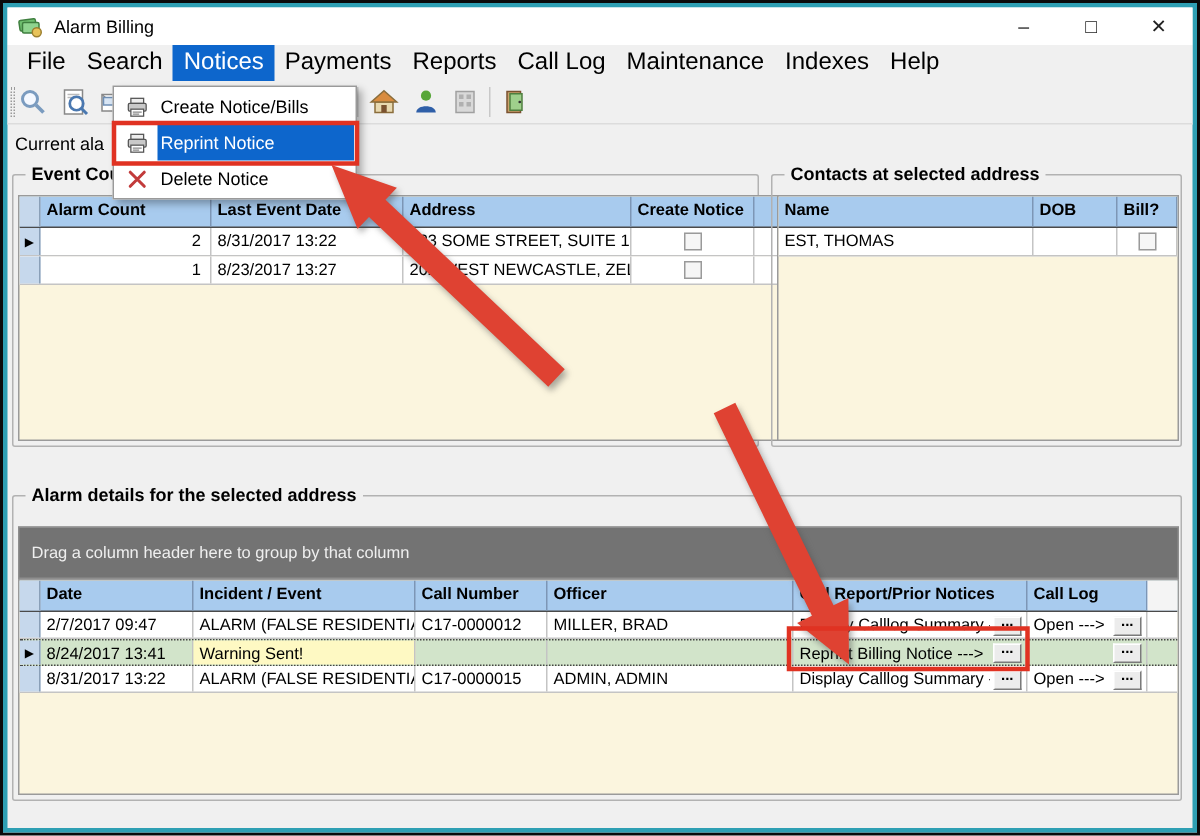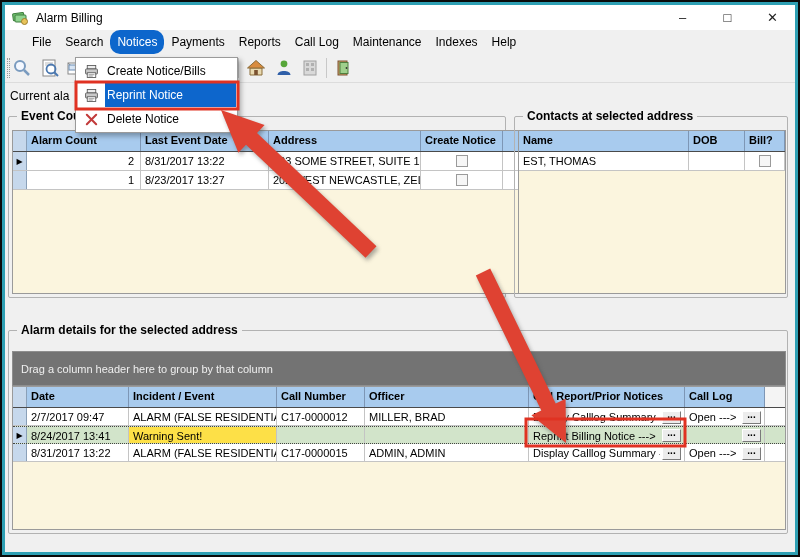--- a/index.html
+++ b/index.html
@@ -18,23 +18,23 @@
   #titlebar { position:absolute; left:0; top:0; right:0; height:25px; background:#fff;
     display:flex; align-items:center; }
   #app-icon { width:17px; height:17px; margin-left:7px; }
   #title-text { font-size:12px; margin-left:7px; }
   #win-controls { margin-left:auto; display:flex; }
   .win-btn { width:45px; height:25px; display:flex; align-items:center; justify-content:center;
     font-size:13px; color:#222; }
 
   
   #menubar { position:absolute; left:0; top:25px; right:0; height:24px; background:var(--chrome);
-    display:flex; align-items:stretch; font-size:12px; padding-left:20px;text-align:center; }
+    display:flex; align-items:stretch; font-size:16px; padding-left:6px;text-align:center; }
   .mb-item { display:flex; align-items:center; padding:0 7px; }
-  .mb-item.active { background:var(--accent); color:#fff;border-radius:10px; }
+  .mb-item.active { background:var(--accent); color:#fff; }
 
   
   #toolbar { position:absolute; left:0; top:49px; right:0; height:29px; background:var(--chrome);
     border-bottom:1px solid #dcdcdc; }
   #toolbar .grip { position:absolute; left:2px; top:4px; bottom:4px; width:3px;
     border-left:1px dotted #9a9a9a; border-right:1px dotted #9a9a9a; }
   .tb-icon { position:absolute; top:4px; width:20px; height:20px; }
   .tb-icon svg { width:20px; height:20px; }
   .tb-sep { position:absolute; top:4px; width:1px; height:20px; background:#c8c8c8; }
 
@@ -57,21 +57,21 @@
   .hcell { font-size:11px; font-weight:bold; padding:3px 3px 2px 4px; white-space:nowrap;
     overflow:hidden; border-right:1px solid #7d96b5; height:20px; }
   .hcell.filler { background:#f4f4f4; border-right:none; }
   .g-row { display:flex; background:#fff; border-bottom:1px solid var(--gridline); }
   .cell { font-size:11px; padding:3px 3px 2px 4px; white-space:nowrap; overflow:hidden;
     border-right:1px solid var(--gridline); }
   .cell.num { text-align:right; padding-right:6px; }
   .sel { background:var(--selcol); border-right:1px solid #8aa0b8; font-size:8px;
     display:flex; align-items:center; justify-content:center; color:#000; padding:0; }
   .g-row.green { background:var(--green); border-top:1px dotted #444; border-bottom:1px dotted #444; }
-  .g-row.green .cell.white { background:#fde047; }
+  .g-row.green .cell.white { background:#fef9c3; }
   .cbx { width:12px; height:12px; border:1px solid #9a9a9a; background:#f6f6f6; margin:0 auto; }
   .cell.center { display:flex; align-items:center; justify-content:center; padding:2px; }
   .flexcell { display:flex; align-items:center; justify-content:space-between; gap:2px; }
   .dots-btn { flex:0 0 auto; width:19px; height:13px; background:#ececec; font-size:10px;
     line-height:6px; text-align:center; border:1px solid; border-color:#fff #7a7a7a #7a7a7a #fff;
     font-weight:bold; }
   .lbl { overflow:hidden; white-space:nowrap; }
 
   
   #groupby-bar { position:absolute; left:3px; top:20px; width:774px; height:35px;

